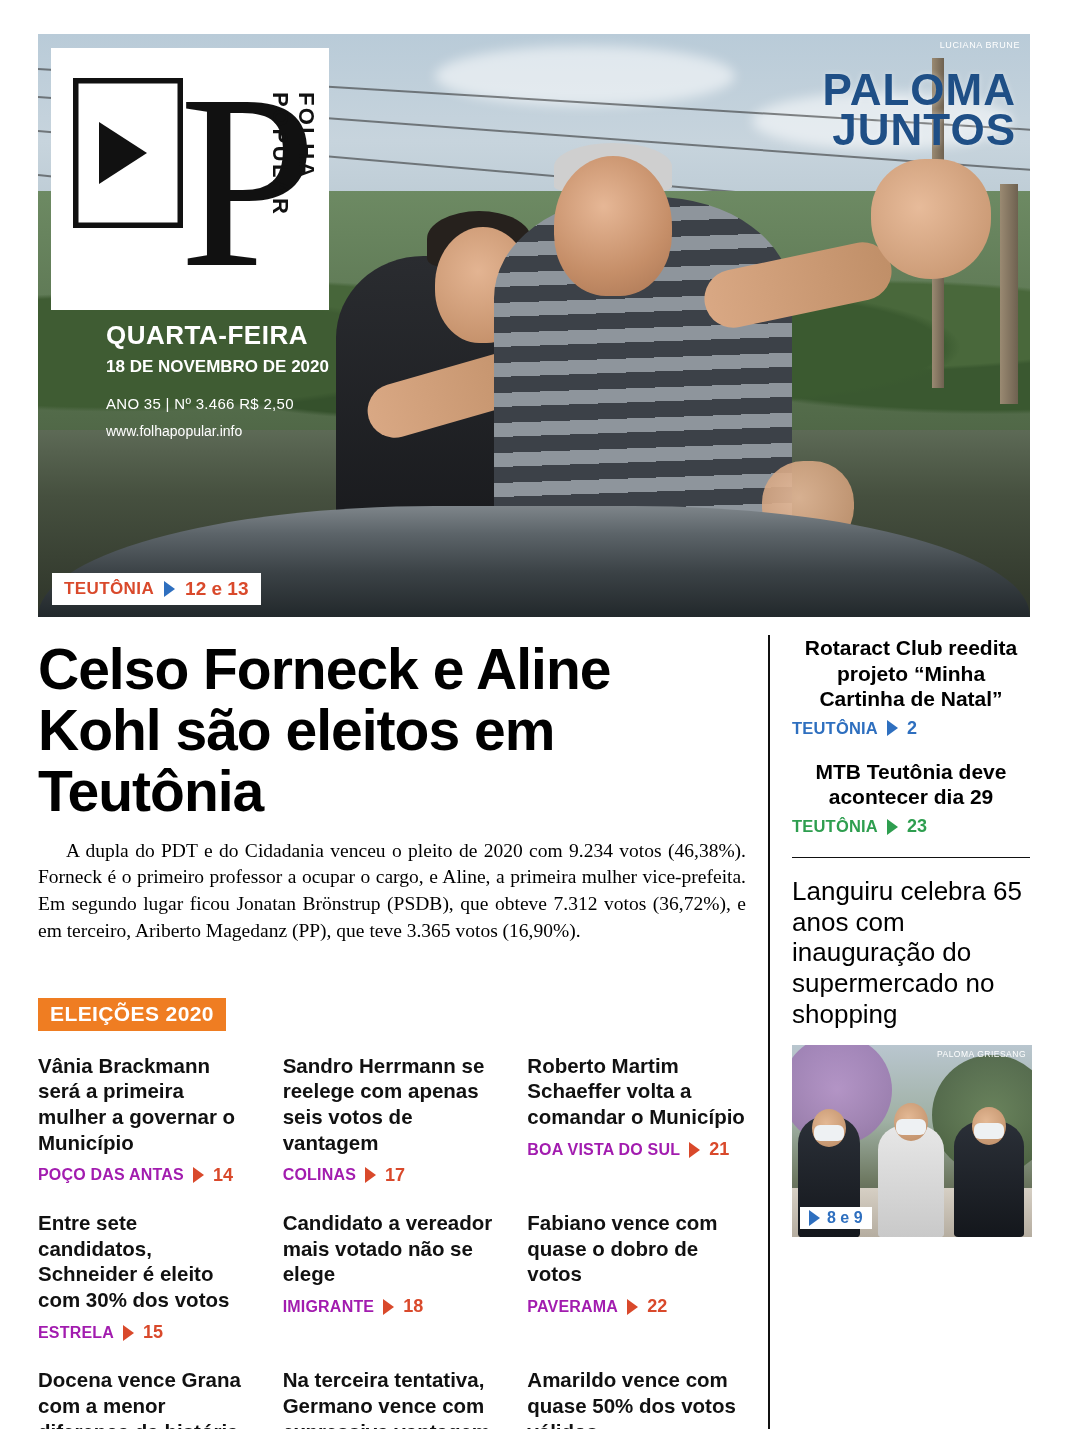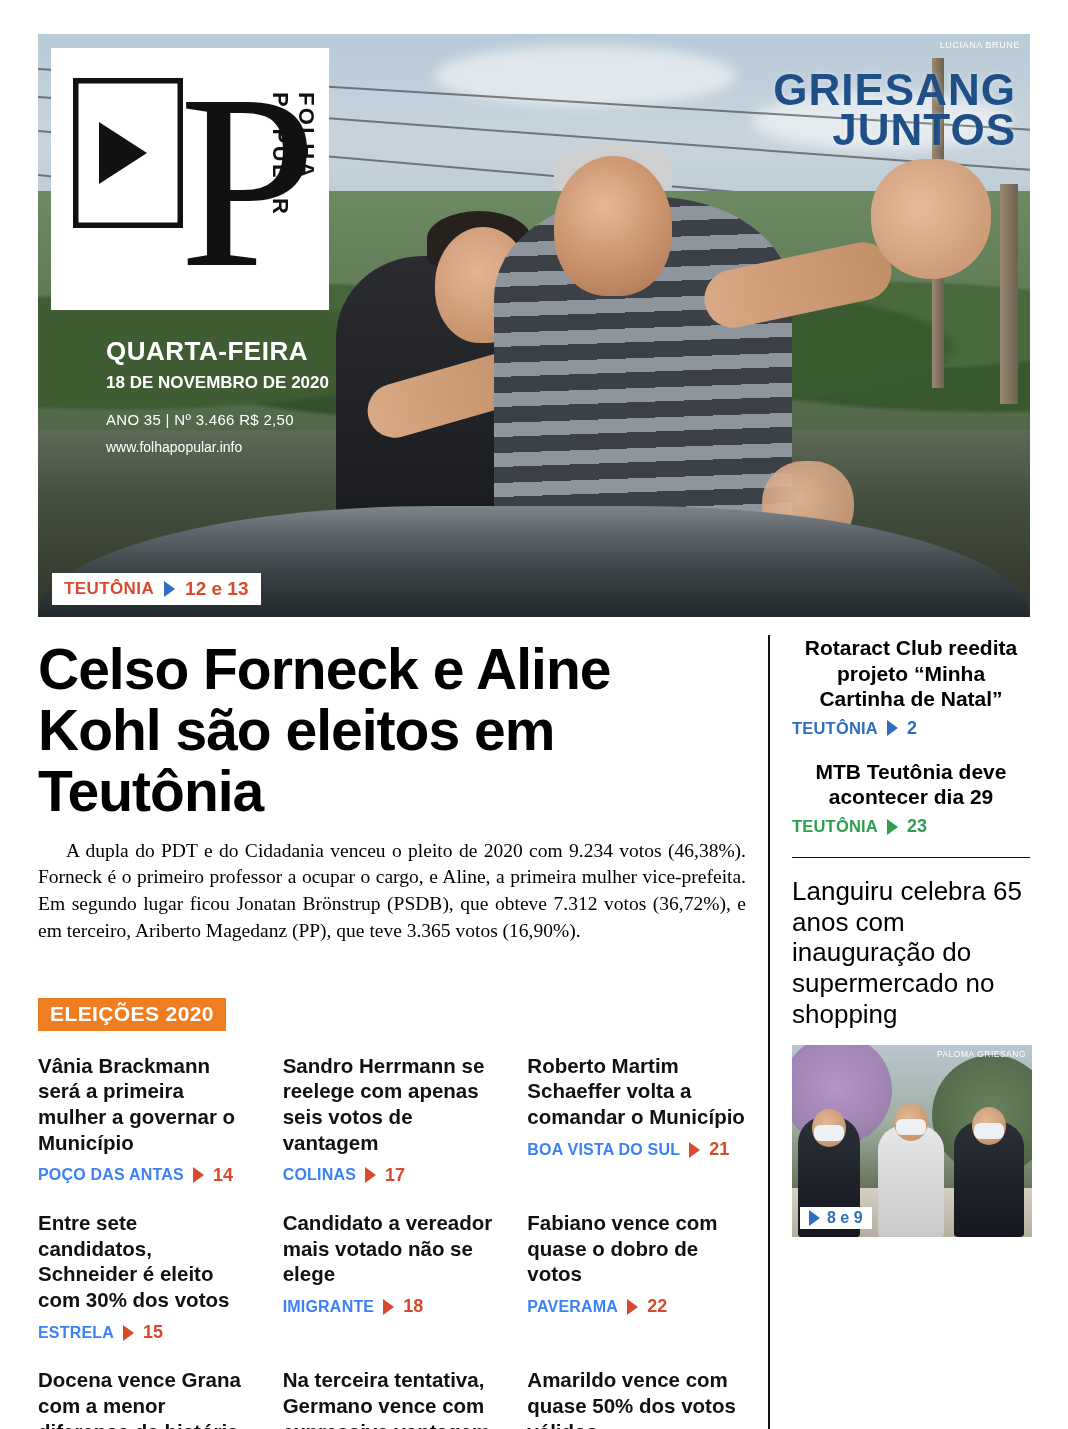--- a/index.html
+++ b/index.html
@@ -127,21 +127,21 @@
     position: absolute; left: 128px; top: 10px;
     font-family: "Liberation Serif", serif;
     font-size: 248px; line-height: 248px; font-weight: 400; color: #111;
   }
   .logo-vert {
     position: absolute; right: 10px; top: 44px;
     writing-mode: vertical-rl;
     font-size: 22px; font-weight: 700; letter-spacing: 2.4px; color: #111;
   }
   .masthead-info {
-    position: absolute; left: 68px; top: 302px; color: #fff;
+    position: absolute; left: 68px; top: 286px; color: #fff;
   }
   .mh-day { font-size: 26px; font-weight: 700; letter-spacing: .5px; }
   .mh-date { font-size: 17px; font-weight: 700; margin-top: 6px; }
   .mh-ano { font-size: 15px; margin-top: 18px; letter-spacing: .3px; }
   .mh-site { font-size: 14px; margin-top: 11px; }
 
   .credit-top {
     position: absolute; right: 10px; top: 6px;
     font-size: 9px; color: #fff; letter-spacing: .6px;
   }
@@ -195,21 +195,21 @@
   .grid3 {
     display: grid; grid-template-columns: repeat(3, 1fr);
     column-gap: 26px; row-gap: 24px; margin-top: 22px;
   }
   .brief-title {
     font-size: 20.5px; line-height: 1.26; font-weight: 700; color: #111;
   }
   .brief-meta {
     display: flex; align-items: center; gap: 9px; margin-top: 9px;
   }
-  .brief-sec { font-size: 16px; font-weight: 700; color: #3b82f6; letter-spacing: .2px; }
+  .brief-sec { font-size: 16px; font-weight: 700; color: #a21caf; letter-spacing: .2px; }
   .brief-pg { font-size: 18px; font-weight: 700; color: #d9492b; }
 
   .side-item { margin-bottom: 20px; }
   .side-title { font-size: 21px; line-height: 1.22; font-weight: 700; text-align: center; }
   .side-meta { display: flex; align-items: center; gap: 9px; margin-top: 6px; }
   .side-sec { font-size: 16.5px; font-weight: 700; letter-spacing: .2px; }
   .side-pg { font-size: 18px; font-weight: 700; }
   .c-blue { color: #2e6fbf; }
   .c-orange { color: #ef7d22; }
   .c-green { color: #2e9e4f; }
@@ -287,21 +287,21 @@
       <div class="arm" style="left:67%;bottom:52%;width:190px;height:58px;transform:rotate(-12deg);"></div>
       <div class="hand" style="left:84%;bottom:58%;"></div>
       <div class="hand" style="left:73%;bottom:11%;width:92px;height:92px;opacity:.9;"></div>
 
       <div class="hood"></div>
     </div>
 
     <div class="credit-top">LUCIANA BRUNE</div>
 
     <div class="estamos">
-      <div>GRIESANG</div>
+      <div>PALOMA</div>
       <div>JUNTOS</div>
     </div>
 
     <div class="logo-box">
       <svg class="logo-mark" viewBox="0 0 110 150">
         <rect x="2" y="2" width="106" height="146" fill="none" stroke="#111" stroke-width="7"></rect>
         <polygon points="26,44 26,106 74,75" fill="#111"></polygon>
       </svg>
       <div class="logo-p">P</div>
       <div class="logo-vert">FOLHA POPULAR</div>

